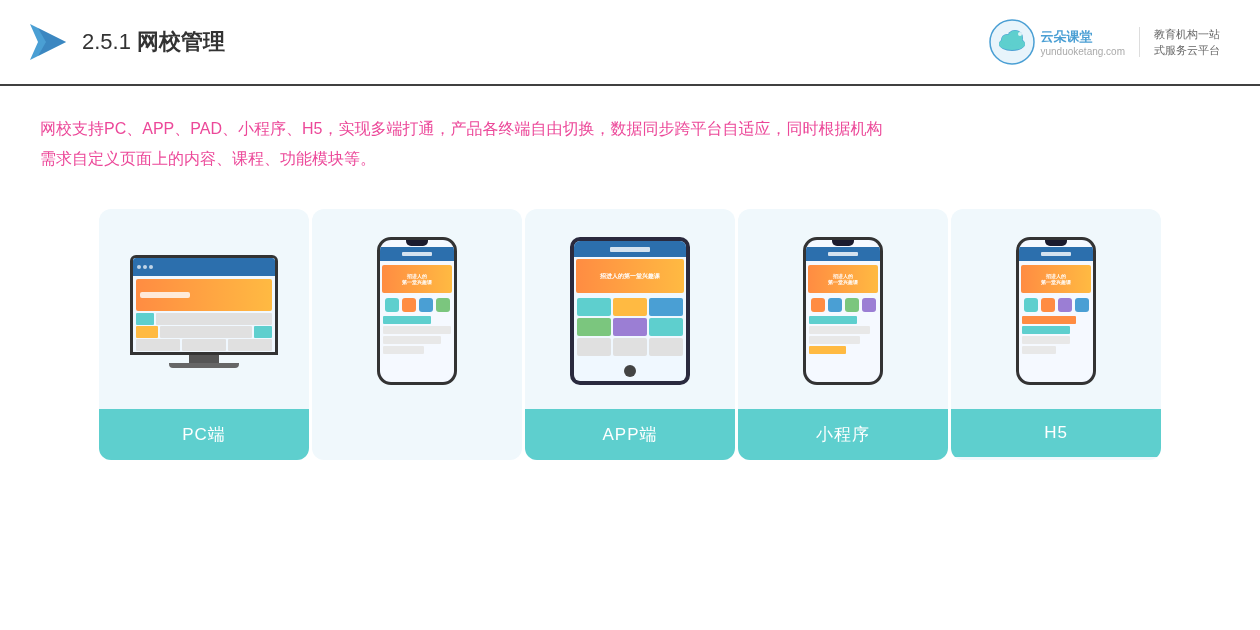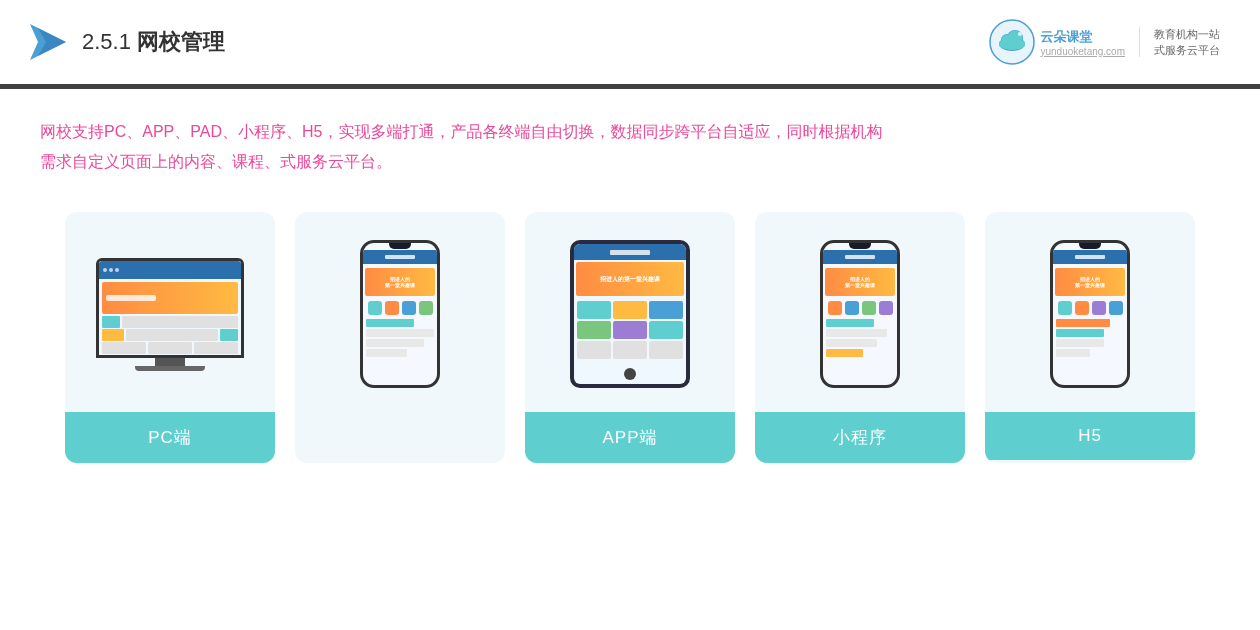--- a/index.html
+++ b/index.html
@@ -18,21 +18,21 @@
       padding: 0;
       position: relative;
     }
 
     
     .header {
       display: flex;
       align-items: center;
       justify-content: space-between;
       padding: 18px 40px 18px 30px;
-      border-bottom: 5px solid #404040;
+      border-bottom: 2px solid #404040;
     }
 
     .header-left {
       display: flex;
       align-items: center;
       gap: 16px;
     }
 
     .logo-arrow {
       width: 36px;
@@ -62,21 +62,21 @@
       padding: 28px 40px 16px 40px;
       font-size: 16px;
       color: #ec4899;
       line-height: 1.85;
     }
 
     
     .cards-area {
       padding: 20px 30px 0 30px;
       display: flex;
-      gap: 20px;
+      gap: 3px;
       justify-content: center;
     }
 
     .card {
       background: #f0f8fc;
       border-radius: 12px;
       flex: 1;
       max-width: 210px;
       min-width: 170px;
       display: flex;
@@ -434,33 +434,33 @@
         <circle cx="19" cy="22" r="6" fill="#4a9fd4"></circle>
         <circle cx="27" cy="20" r="8" fill="#4a9fd4"></circle>
         <ellipse cx="24" cy="26" rx="13" ry="6" fill="#5ecfce"></ellipse>
         <circle cx="19" cy="22" r="5.5" fill="#5ecfce"></circle>
         <circle cx="27" cy="20" r="7.5" fill="#5ecfce"></circle>
 
         <circle cx="32" cy="16" r="2" fill="white" opacity="0.8"></circle>
       </svg>
       <div class="brand-text">
         <span class="brand-name">云朵课堂</span>
-        <span style="font-size:10px; color:#aaa;text-decoration:underline;">yunduoketang.com</span>
+        <span style="font-size:10px; color:#aaa;">yunduoketang.com</span>
       </div>
       <div class="header-divider"></div>
       <div style="font-size:11px; color:#666; line-height:1.5;">
         <div>教育机构一站</div>
         <div>式服务云平台</div>
       </div>
     </div>
   </div>
 
   <div class="description">
     <div>网校支持PC、APP、PAD、小程序、H5，实现多端打通，产品各终端自由切换，数据同步跨平台自适应，同时根据机构</div>
-    <div>需求自定义页面上的内容、课程、式服务云平台。</div>
+    <div>需求自定义页面上的内容、课程、功能模块等。</div>
   </div>
 
   <div class="cards-area">
 
     <div class="card">
       <div class="card-image-area">
         <div class="pc-mockup">
           <div class="pc-monitor">
             <div class="pc-monitor-screen">
               <div class="pc-screen-top">

